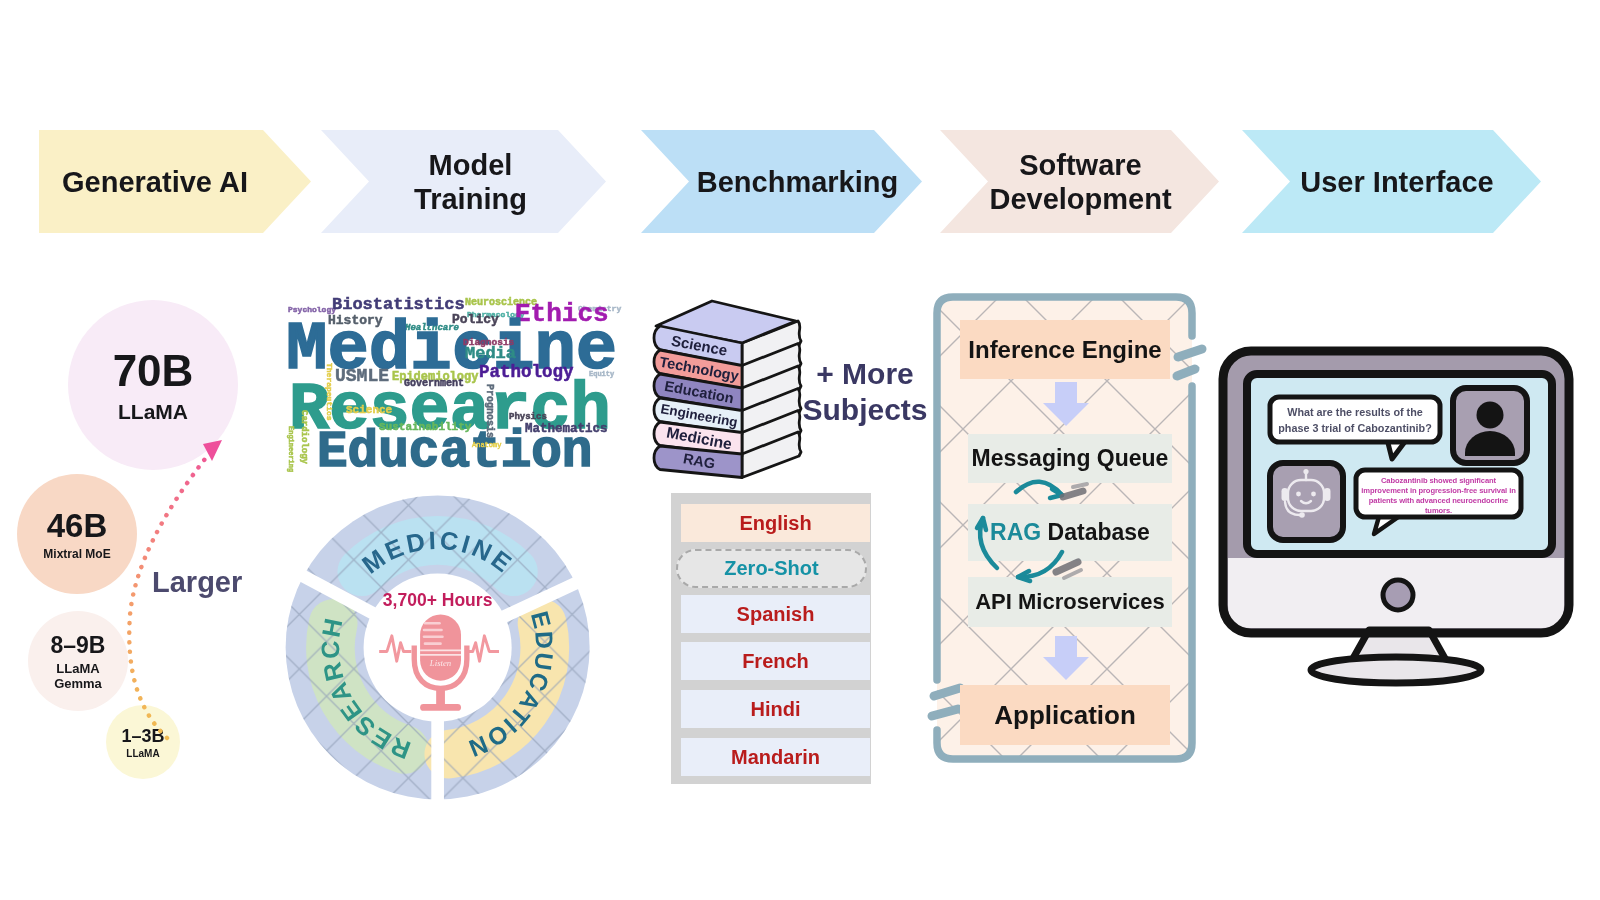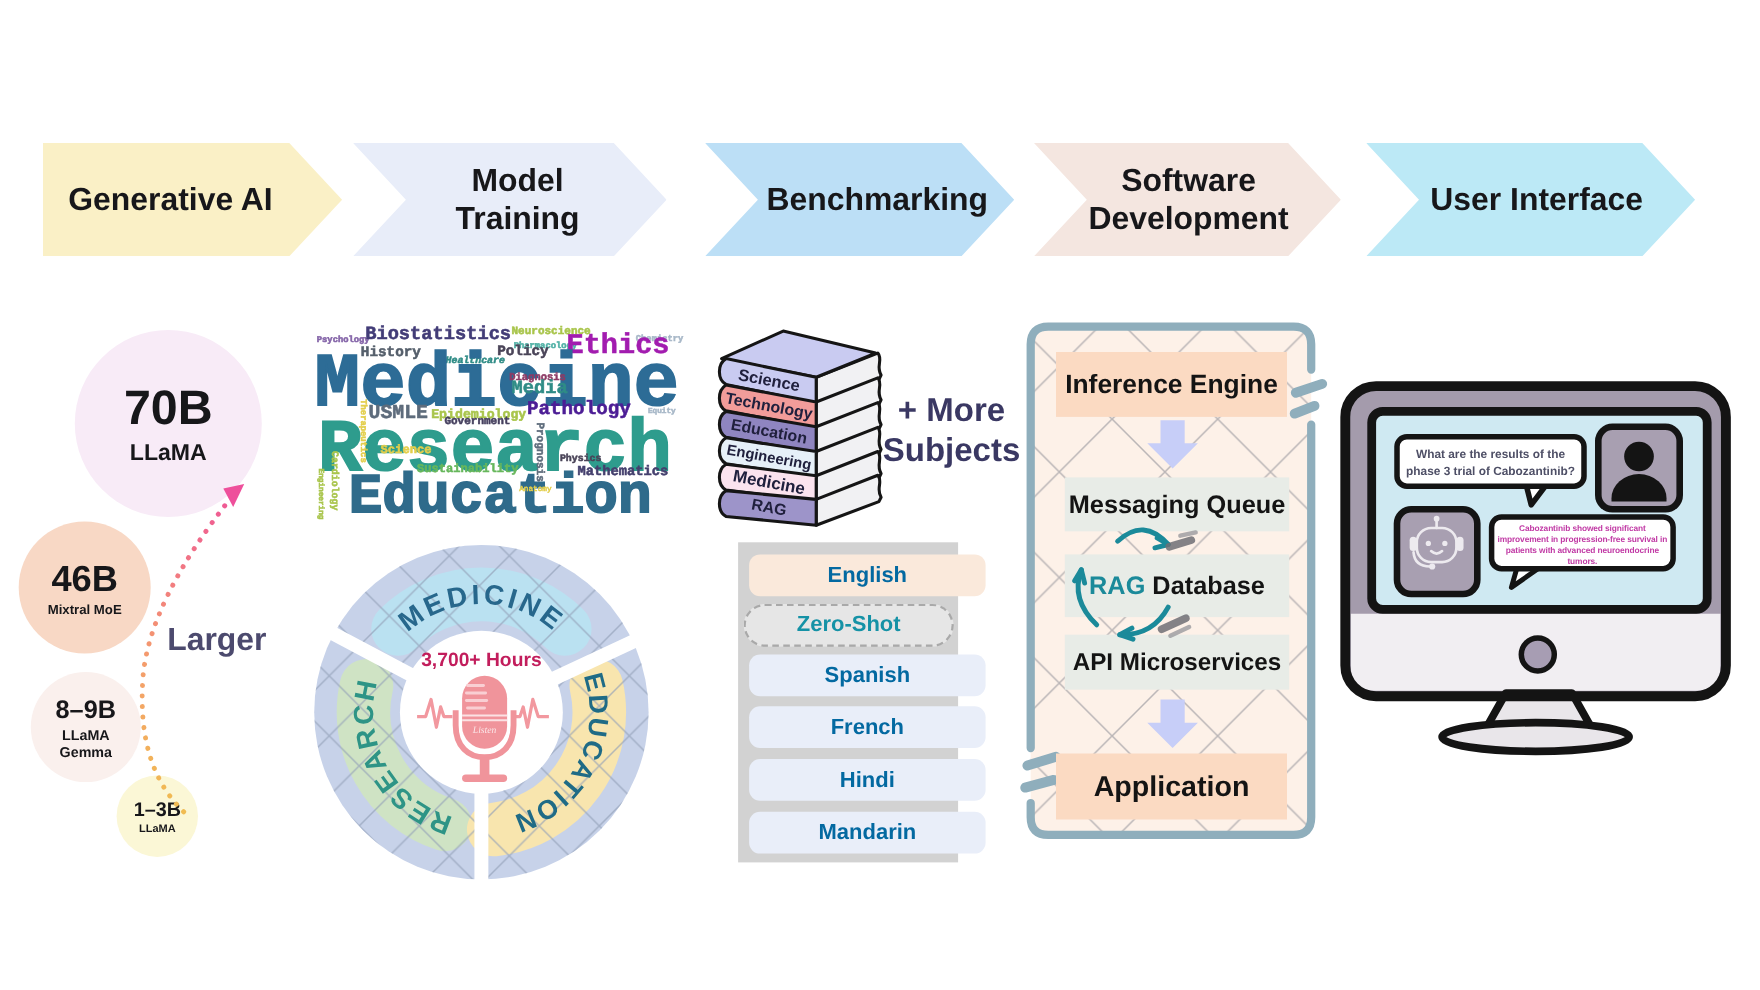--- a/index.html
+++ b/index.html
@@ -4,22 +4,22 @@
 <style>
   html,body{margin:0;padding:0;}
   body{width:1600px;height:900px;position:relative;background:#ffffff;overflow:hidden;
        font-family:"Liberation Sans",sans-serif;}
   .abs{position:absolute;}
   .arrow{position:absolute;top:130px;height:103px;display:flex;align-items:center;justify-content:center;padding-left:0;box-sizing:border-box;
          font-weight:bold;font-size:29px;color:#17171a;text-align:center;line-height:34px;}
   .circ{position:absolute;border-radius:50%;display:flex;flex-direction:column;align-items:center;justify-content:center;
         text-align:center;color:#17171a;}
   .wc span{position:absolute;font-family:"Liberation Mono",monospace;white-space:nowrap;line-height:1;-webkit-text-stroke:0.5px currentColor;}
-  .lrow{position:absolute;left:681px;width:215px;height:38px;display:flex;align-items:center;justify-content:center;
-        font-weight:bold;font-size:20px;color:#0369a1;background:#E9EEF9;border-radius:10px;}
+  .lrow{position:absolute;left:681px;width:189px;height:38px;display:flex;align-items:center;justify-content:center;
+        font-weight:bold;font-size:20px;color:#b91c1c;background:#E9EEF9;}
   .pbox{position:absolute;display:flex;align-items:center;justify-content:center;font-weight:bold;color:#141414;text-align:center;white-space:nowrap;}
   .gbox{background-image:repeating-linear-gradient(45deg,rgba(170,180,172,0.35) 0 1.2px,transparent 1.2px 13px),repeating-linear-gradient(-45deg,rgba(170,180,172,0.35) 0 1.2px,transparent 1.2px 13px);}
 </style>
 </head>
 <body>
 
 <div class="arrow" style="left:39px;width:272px;background:#FAF0C6;clip-path:polygon(0 0,224px 0,272px 51.5px,224px 103px,0 103px);padding-right:40px;">Generative AI</div>
 <div class="arrow" style="left:321px;width:285px;background:#E8EDF9;clip-path:polygon(0 0,237px 0,285px 51.5px,237px 103px,0 103px,48px 51.5px);padding-left:14px;">Model<br>Training</div>
 <div class="arrow" style="left:641px;width:281px;background:#BCDFF6;clip-path:polygon(0 0,233px 0,281px 51.5px,233px 103px,0 103px,48px 51.5px);padding-left:32px;">Benchmarking</div>
 <div class="arrow" style="left:940px;width:279px;background:#F4E6E0;clip-path:polygon(0 0,231px 0,279px 51.5px,231px 103px,0 103px,48px 51.5px);padding-left:2px;">Software<br>Development</div>

